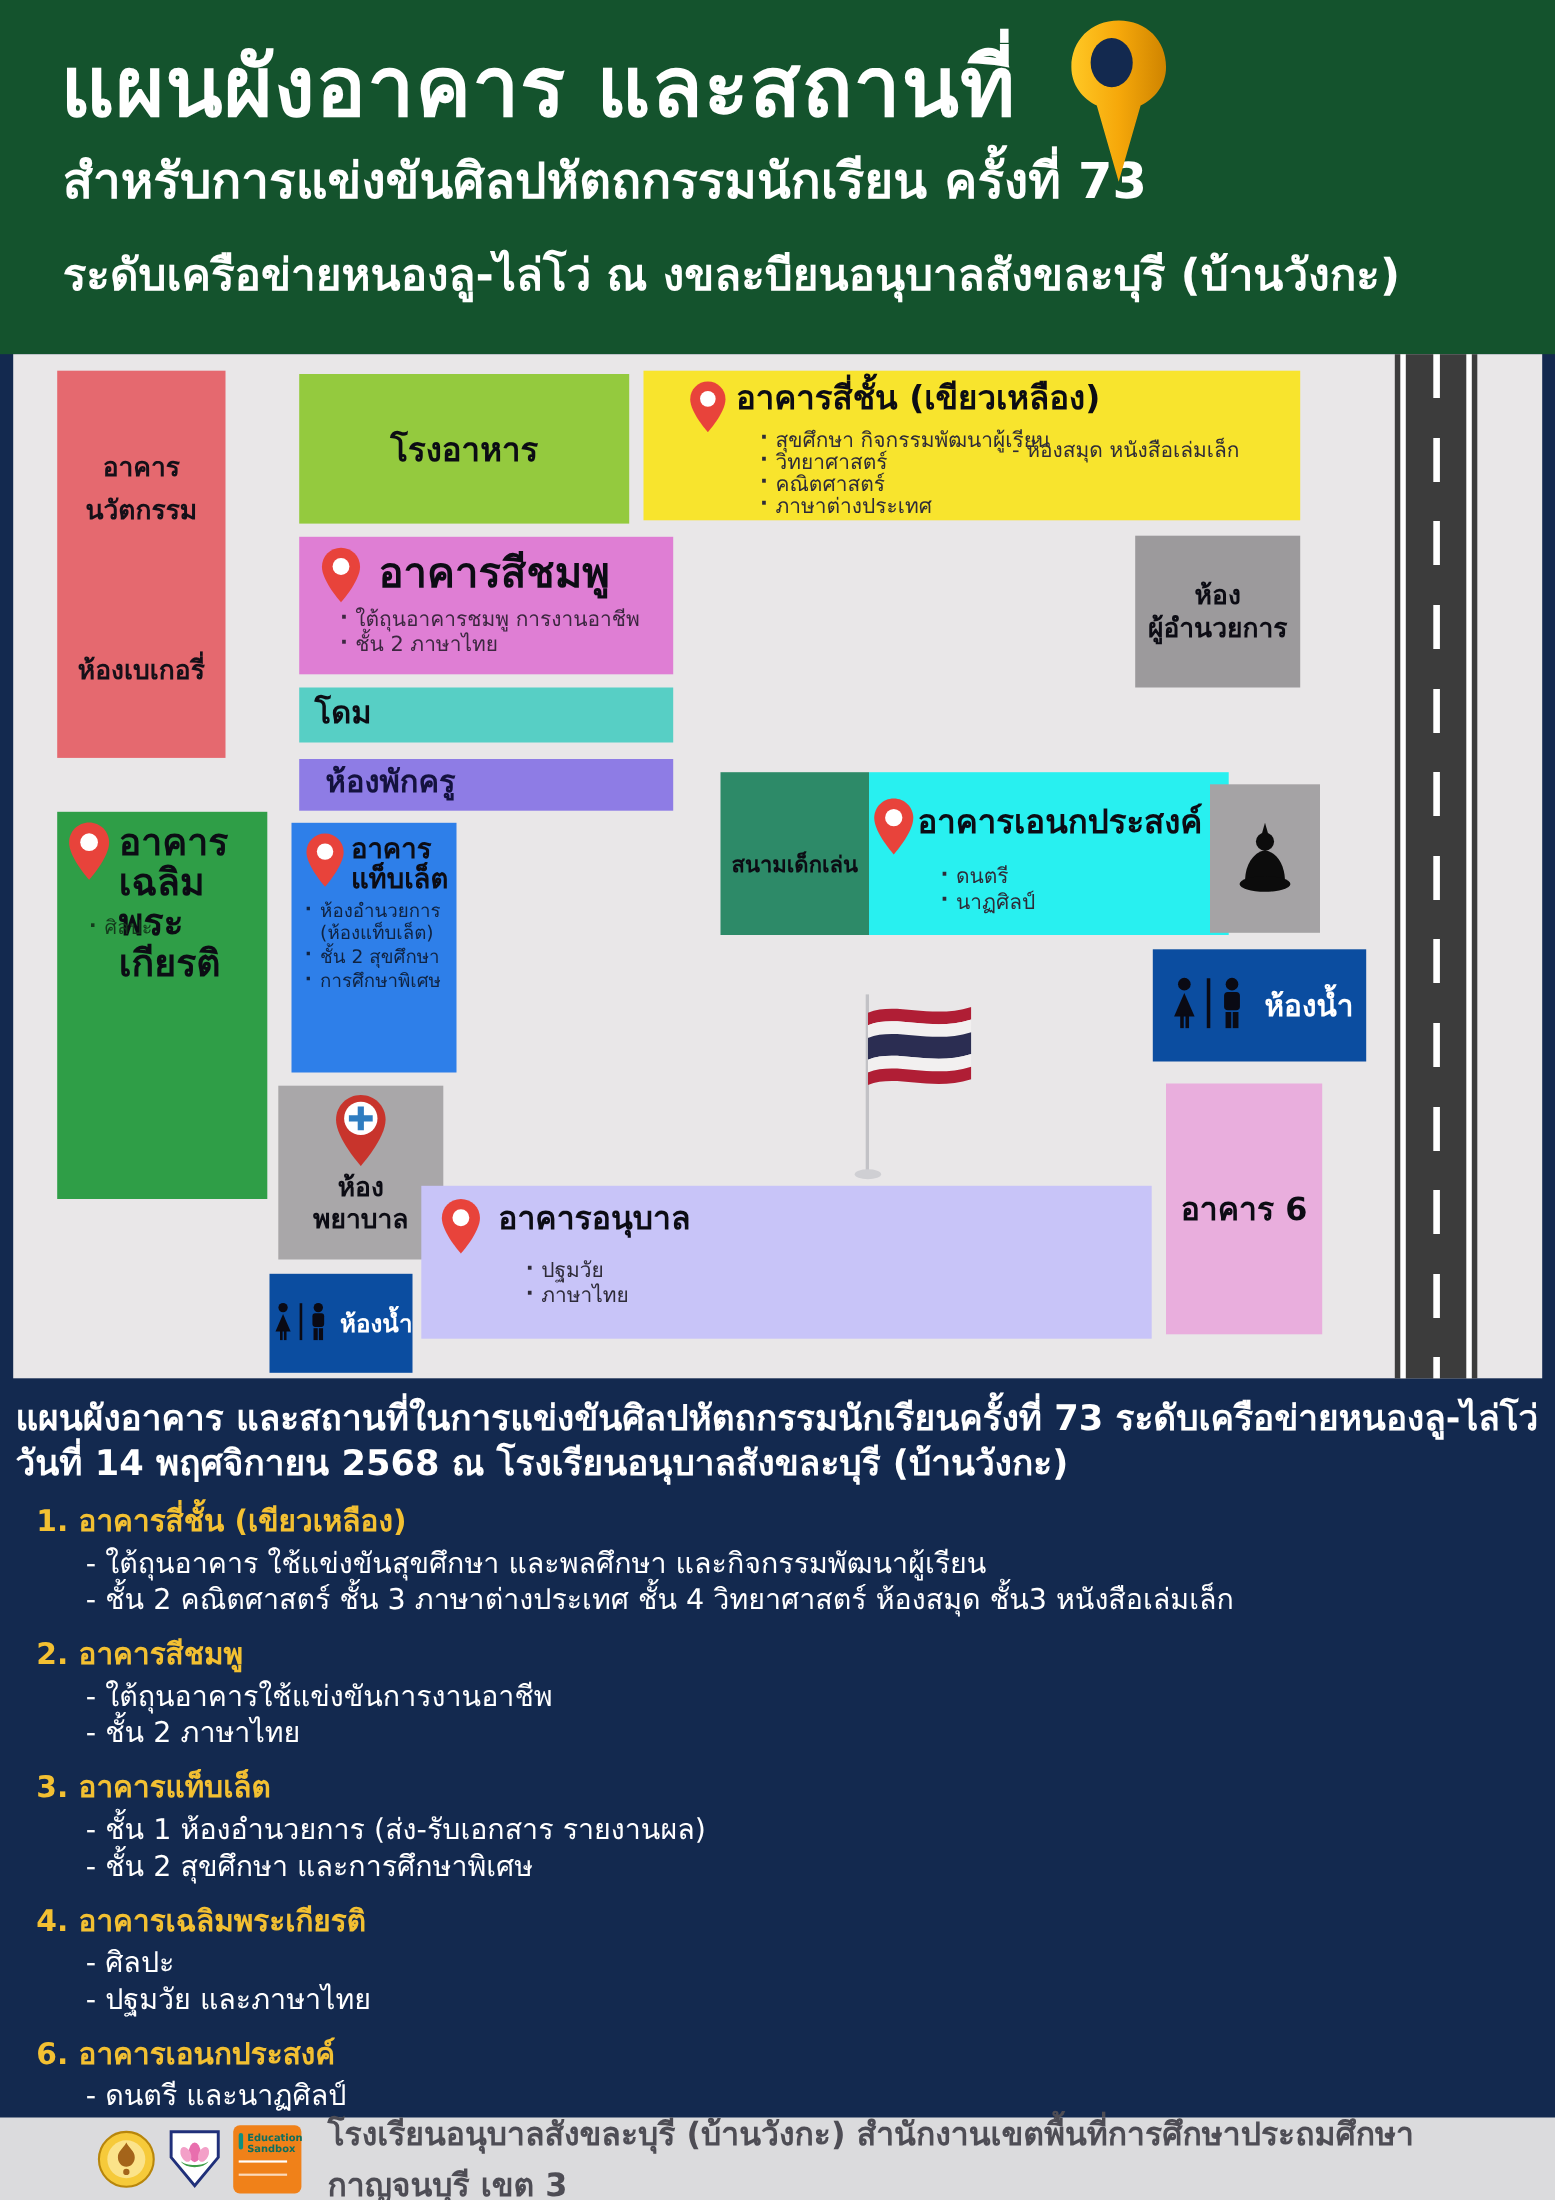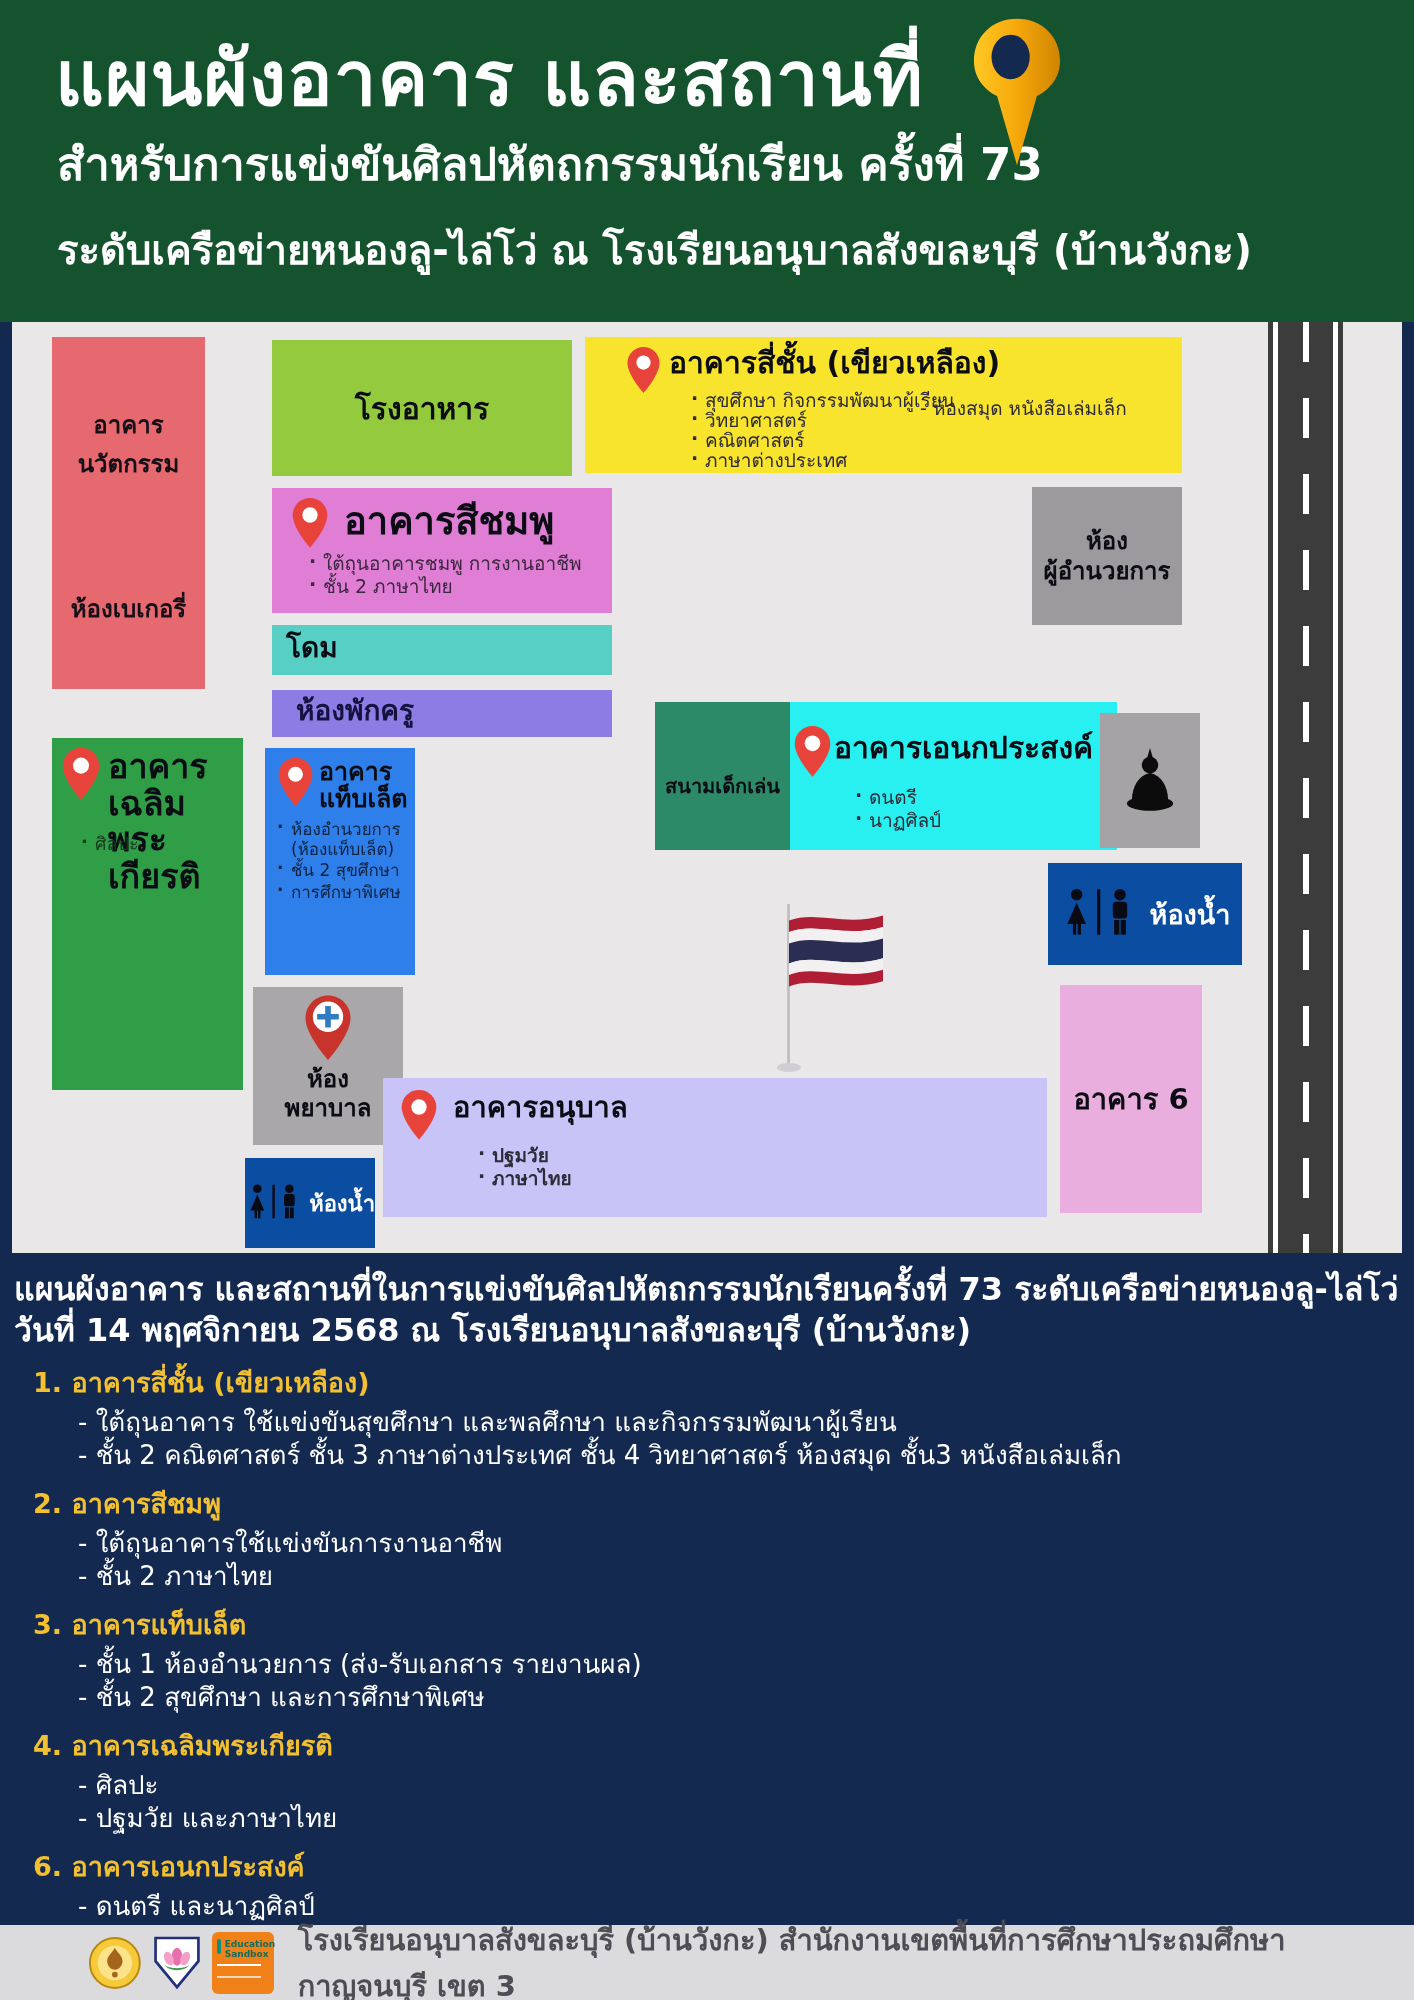--- a/index.html
+++ b/index.html
@@ -89,21 +89,21 @@
   #b-wc-left .wc-label{font-size:22px;}
 
   #b-nursing{left:241px;top:665px;width:150px;height:158px;background:#a9a7a9;text-align:center;}
   #b-nursing .pin{left:50%;margin-left:-26px;top:6px;width:52px;height:70px;}
   #b-nursing .bld-title{position:absolute;top:78px;width:100%;font-size:24px;line-height:1.2;}
 
   #b-kinder{left:371px;top:756px;width:664px;height:139px;background:#c8c4f8;}
   #b-kinder .pin{left:16px;top:10px;width:40px;height:54px;}
   #b-kinder .bld-title{position:absolute;left:70px;top:14px;font-size:29px;}
   #b-kinder .blist{position:absolute;left:92px;top:66px;}
-  #b-kinder .blist li{line-height:23px;font-weight:bold;}
+  #b-kinder .blist li{line-height:23px;}
 
   #b-building6{left:1048px;top:663px;width:142px;height:228px;background:#e9aedd;}
   #b-building6 .center-label{font-size:29px;}
 
   
   #road{left:1256px;top:0;width:75px;height:931px;background:#3c3c3c;}
   #road::before,#road::after{content:'';position:absolute;top:0;width:5px;height:100%;background:#ffffff;}
   #road::before{left:5px;}
   #road::after{right:5px;}
   #road .dash{position:absolute;left:50%;margin-left:-3px;top:0;width:6px;height:100%;
@@ -172,21 +172,21 @@
       <path d="M0 30 C25 20 55 36 90 25 L90 44 C55 55 25 39 0 49 Z" fill="#2b2d52"></path>
       <path d="M0 49 C25 39 55 55 90 44 L90 55 C55 66 25 50 0 60 Z" fill="#f2f0f0"></path>
       <path d="M0 60 C25 50 55 66 90 55 L90 66 C55 77 25 61 0 71 Z" fill="#b01e35"></path>
     </g>
   </defs>
 </svg>
 
 <div id="header">
   <h1 id="poster-title">แผนผังอาคาร และสถานที่</h1>
   <div id="poster-sub1">สำหรับการแข่งขันศิลปหัตถกรรมนักเรียน ครั้งที่ 73</div>
-  <div id="poster-sub2">ระดับเครือข่ายหนองลู-ไล่โว่ ณ โรงเรียนอนุบาลสังขละบุรี (บ้านวังกะ)</div>
+  <div id="poster-sub2">ระดับเครือข่ายหนองลู-ไล่โว่ ณ งขละบียนอนุบาลสังขละบุรี (บ้านวังกะ)</div>
   <svg class="gold-pin" viewBox="0 0 64 96">
     <defs>
       <linearGradient id="gld" x1="0" y1="0" x2="1" y2="0">
         <stop offset="0" stop-color="#ffc825"></stop>
           <stop offset="0.5" stop-color="#f6a80a"></stop>
           <stop offset="1" stop-color="#cf8400"></stop>
       </linearGradient>
     </defs>
     <path d="M32 2C16 2 5 13.5 5 28.5c0 10.5 6.5 18 14.5 22L32 94l12.5-43.5c8-4 14.5-11.5 14.5-22C59 13.5 48 2 32 2z" fill="url(#gld)"></path>
     <ellipse cx="28" cy="26" rx="12" ry="14" fill="#13294f"></ellipse>

